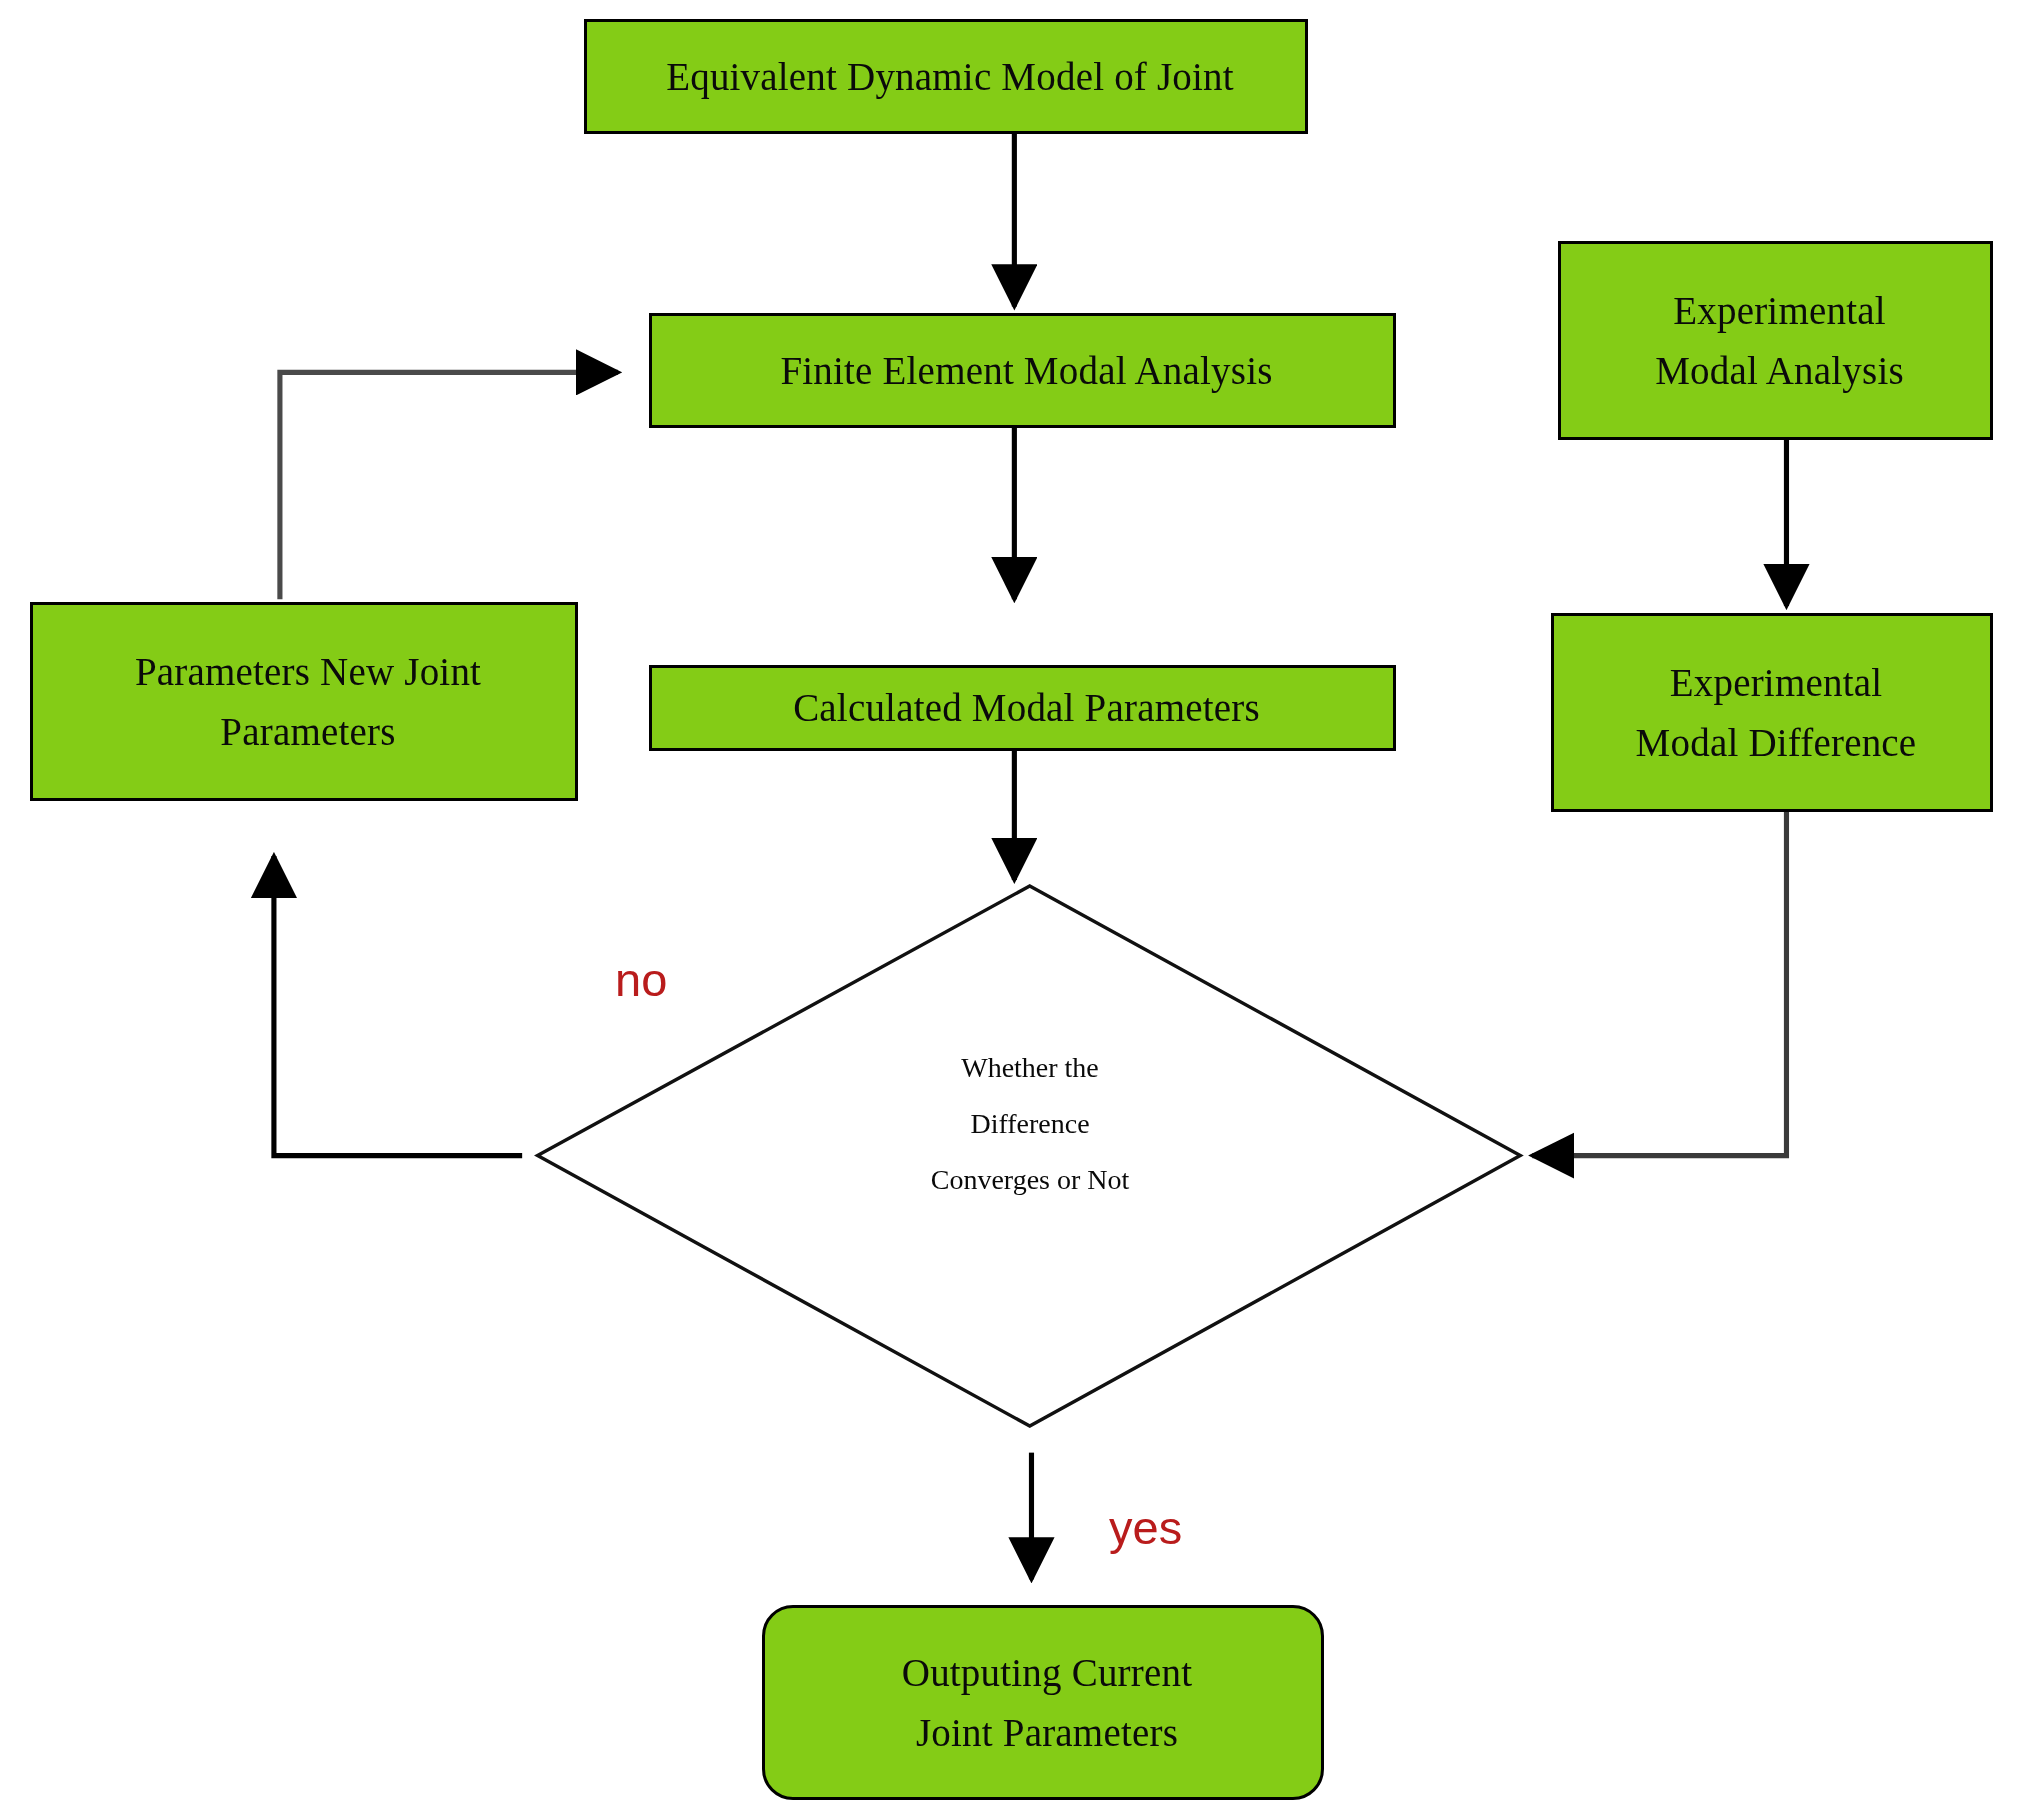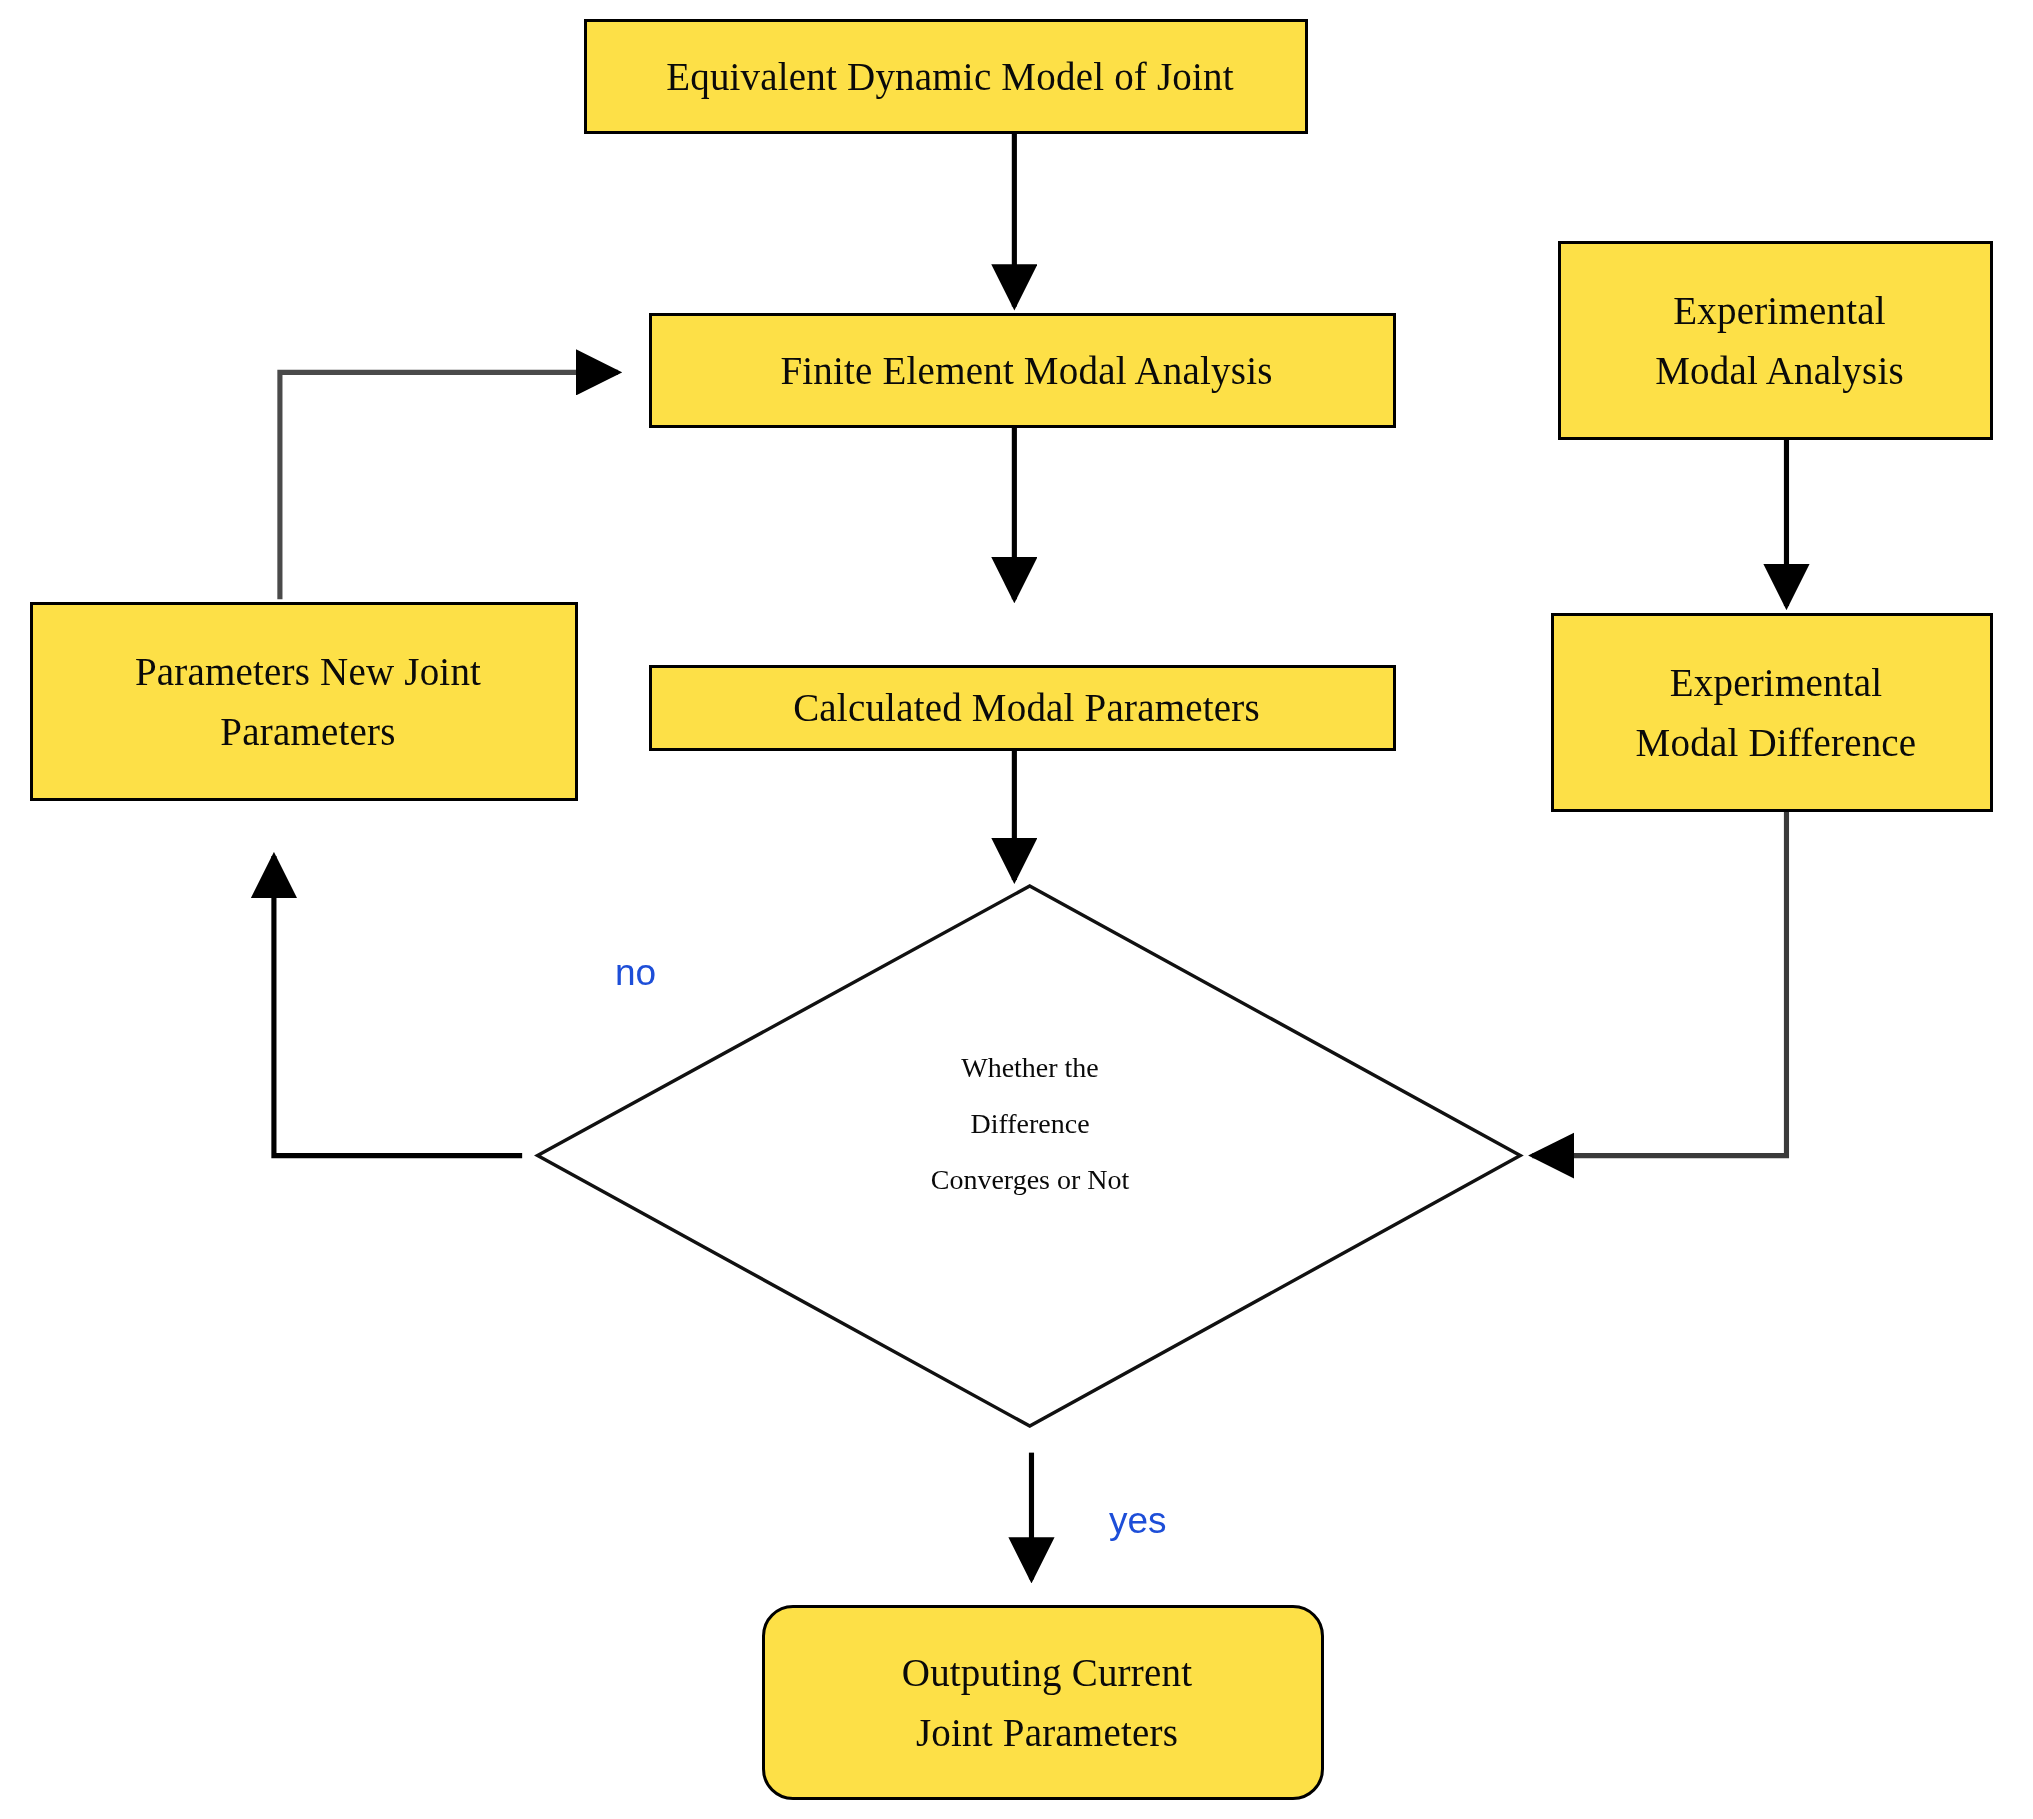--- a/index.html
+++ b/index.html
@@ -21,21 +21,21 @@
     position: absolute;
     top: 0;
     left: 0;
     width: 2033px;
     height: 1819px;
   }
   .node-box {
     position: absolute;
     box-sizing: border-box;
     border: 3.4px solid #000000;
-    background: #fde047;
+    background: #84cc16;
     display: flex;
     flex-direction: column;
     align-items: center;
     justify-content: center;
     text-align: center;
     color: #0a0a0a;
     font-family: "Liberation Serif", serif;
     font-size: 39px;
     line-height: 1.52;
     letter-spacing: 0.2px;
@@ -50,22 +50,22 @@
     text-align: center;
     color: #0a0a0a;
     font-family: "Liberation Serif", serif;
     font-size: 28px;
     line-height: 2.0;
     white-space: nowrap;
   }
   .edge-label {
     position: absolute;
     font-family: "Liberation Sans", sans-serif;
-    font-size: 37px;
-    color: #1d4ed8;
+    font-size: 47px;
+    color: #b91c1c;
     white-space: nowrap;
   }
 </style>
 </head>
 <body>
 
 <div id="canvas">
 
   <svg id="flow-svg" viewBox="0 0 2375 2125" xmlns="http://www.w3.org/2000/svg">
     <defs>

